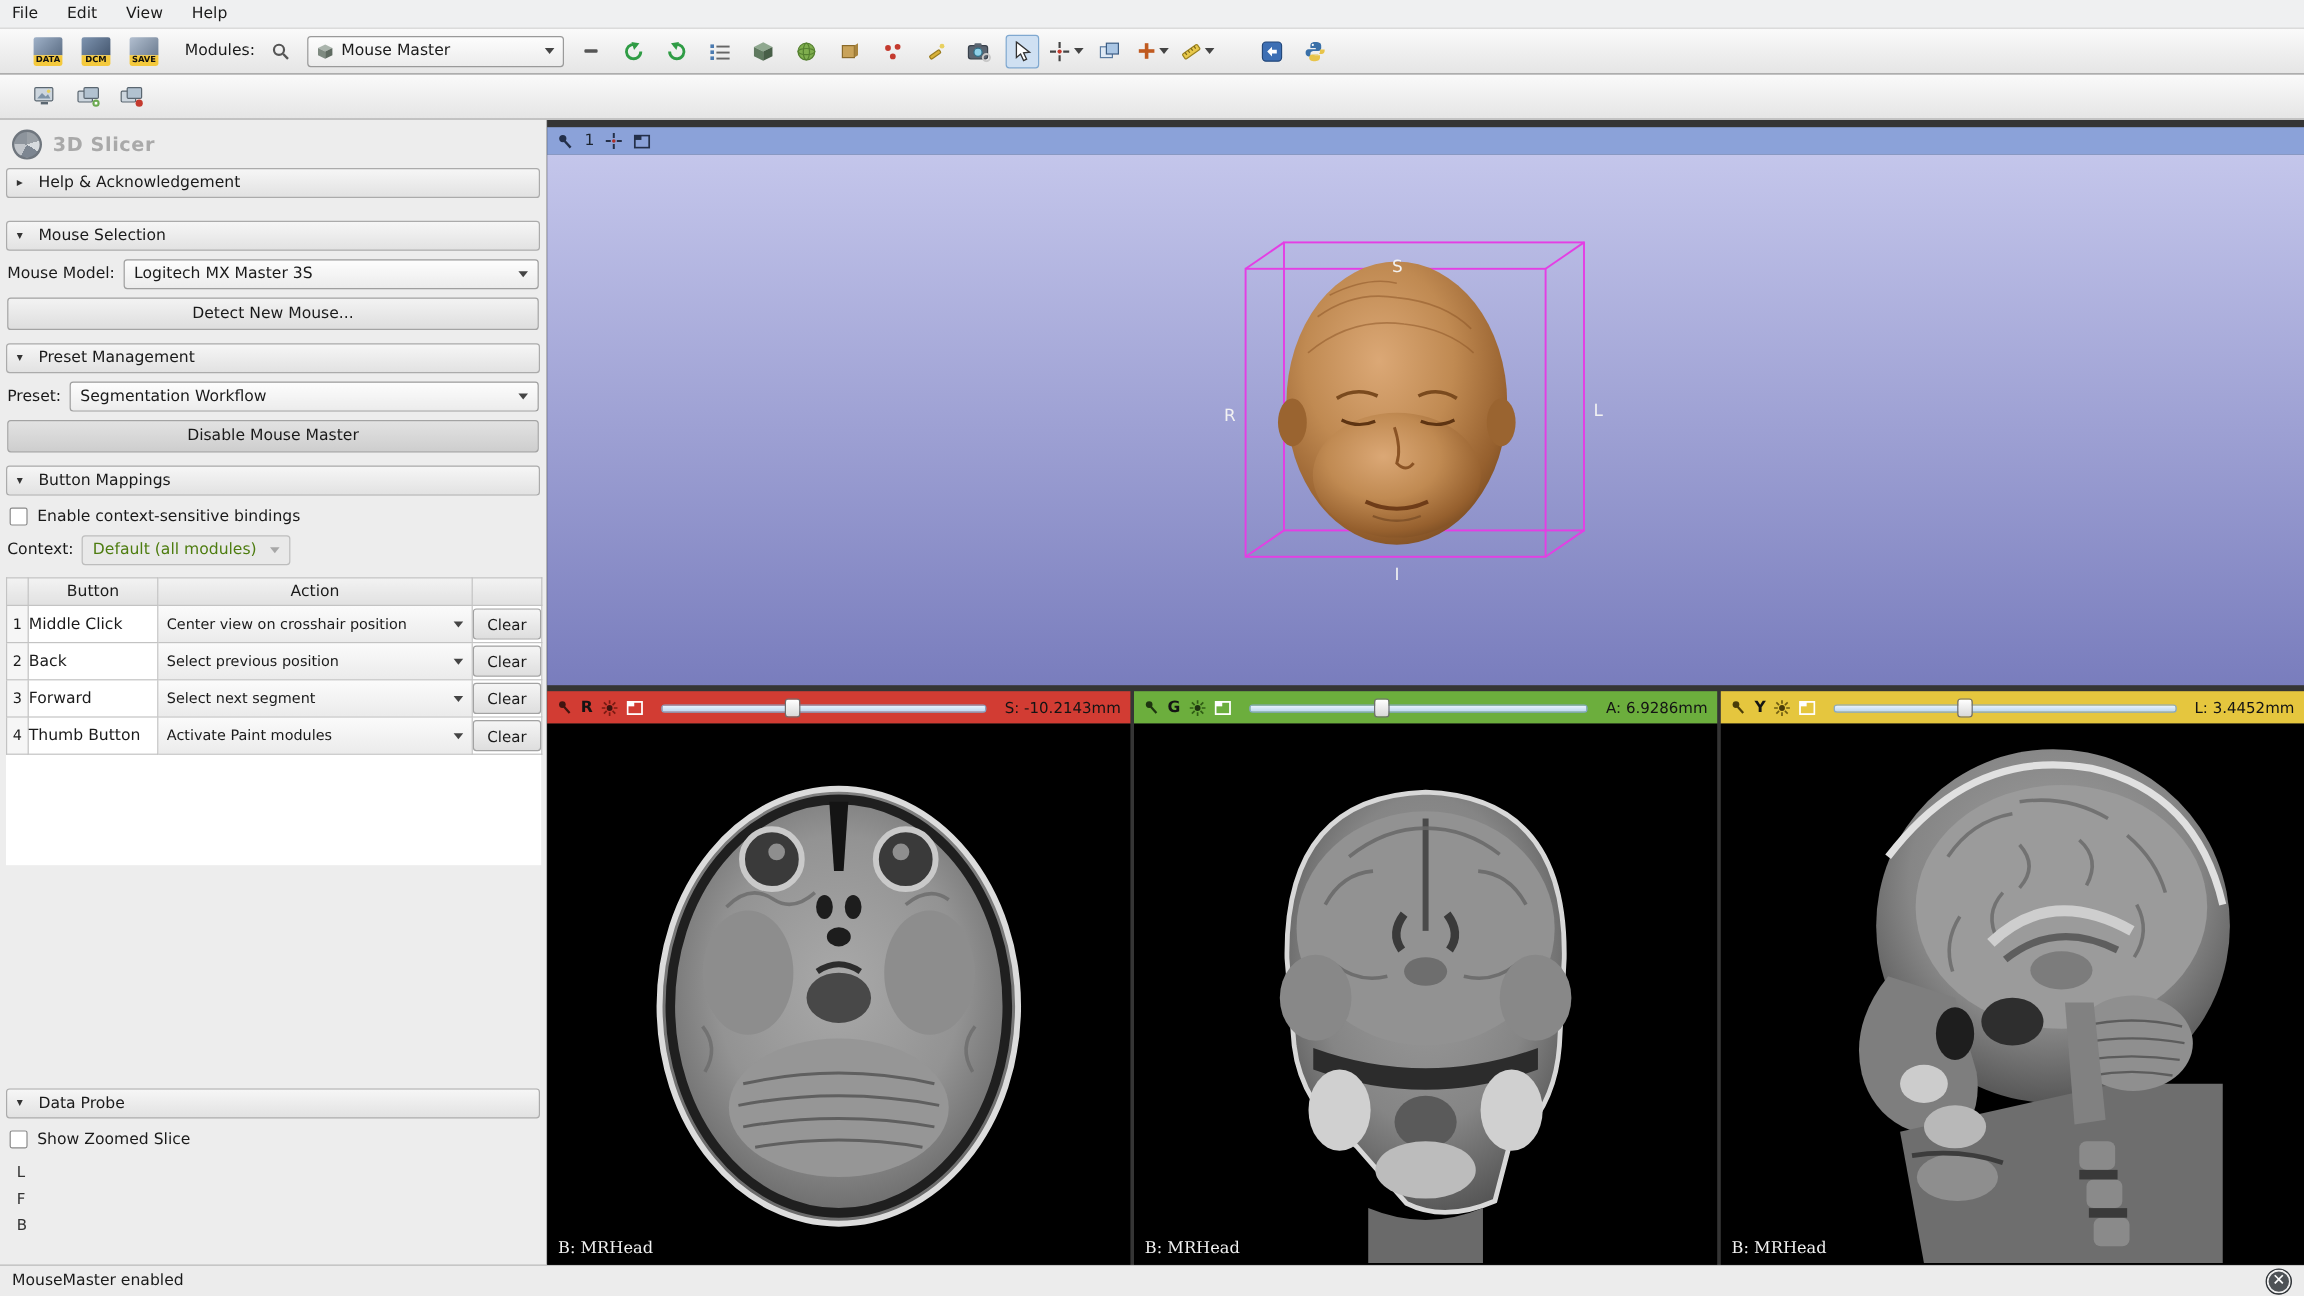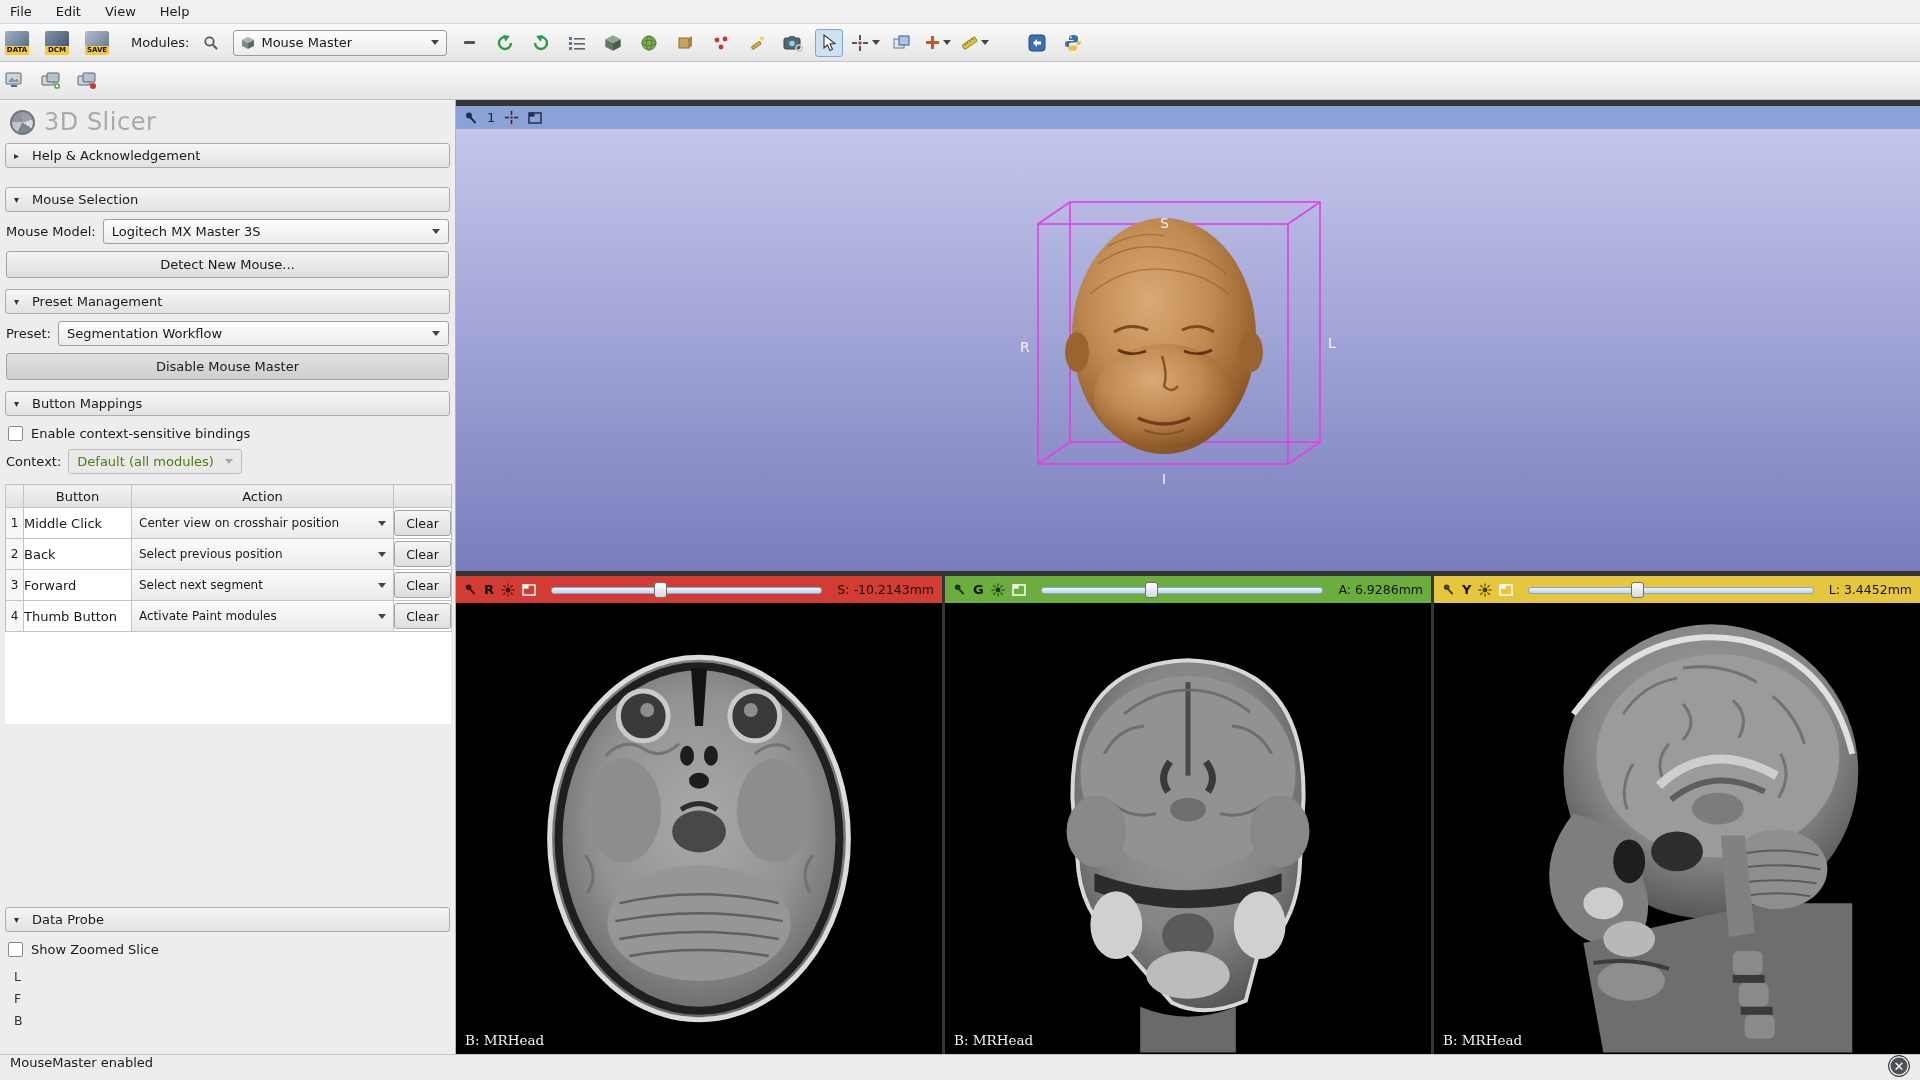--- a/index.html
+++ b/index.html
@@ -4,39 +4,39 @@
 <style>
   * { box-sizing:border-box; margin:0; padding:0; }
   html,body { width:1920px; height:1080px; }
   body { font-family:"DejaVu Sans","Liberation Sans",sans-serif; font-size:13px; color:#1a1a1a; background:#353535; overflow:hidden; }
 
   
   .menubar { height:24px; background:#eff0f1; border-bottom:1px solid #d5d5d5; display:flex; align-items:center; padding:0 10px; gap:24px; }
   .menubar span { cursor:default; }
 
   
-  .toolbar { height:38px; background:linear-gradient(#fafafa,#e5e5e5); border-bottom:1px solid #c2c2c2; display:flex; align-items:center; padding:0 1px; gap:8px; }
+  .toolbar { height:38px; background:linear-gradient(#fafafa,#e5e5e5); border-bottom:1px solid #c2c2c2; display:flex; align-items:center; padding:0 24px; gap:8px; }
   .tbtn { height:28px; min-width:28px; display:flex; align-items:center; justify-content:center; border-radius:3px; }
   .tbtn.active { background:#cfe0f2; border:1px solid #7fa8d0; }
   .combo { display:flex; align-items:center; gap:6px; background:linear-gradient(#fdfdfd,#ececec); border:1px solid #9a9a9a; border-radius:3px; height:26px; padding:0 7px; }
   .arrow-dn { width:0; height:0; border-left:4px solid transparent; border-right:4px solid transparent; border-top:5px solid #444; }
   .dataicn { width:32px; height:32px; display:flex; flex-direction:column; align-items:center; justify-content:center; }
   .dataicn .pic { width:24px; height:15px; border-radius:2px 2px 0 0; }
   .dataicn .cap { font-size:7px; font-weight:bold; color:#111; background:#f4c93c; width:24px; text-align:center; line-height:9px; border-radius:0 0 2px 2px; }
 
   
   .mainrow { display:flex; height:954px; }
   .panel { width:456px; background:#ededed; border-right:1px solid #b5b5b5; display:flex; flex-direction:column; overflow:hidden; }
   .viewer { flex:1; background:#353535; display:flex; flex-direction:column; padding-top:6px; min-width:0; }
 
   
   .logo-row { display:flex; align-items:center; padding:8px 10px 4px; }
   .slicer-logo { width:25px; height:25px; border-radius:50%; border:2px solid #6f767e;
       background:conic-gradient(#9aa0a6 0 20%, #d8dcdf 20% 34%, #7d8691 34% 58%, #c2c6cb 58% 76%, #8d949c 76%); }
-  .app-title { font-size:24px; font-weight:normal; color:#a9a9a9; margin-left:9px; letter-spacing:.5px; }
+  .app-title { font-size:16px; font-weight:bold; color:#a9a9a9; margin-left:9px; letter-spacing:.5px; }
   .sect { margin:3px 5px; height:25px; background:linear-gradient(#f6f6f6,#e2e2e2); border:1px solid #ababab; border-radius:3px; display:flex; align-items:center; padding:0 8px; gap:8px; flex:none; }
   .sect .tri { font-size:10px; color:#333; width:10px; }
   .vgap { height:13px; flex:none; }
   .formrow { display:flex; align-items:center; margin:4px 6px; gap:7px; flex:none; }
   .fcombo { flex:1; display:flex; align-items:center; gap:11px; background:linear-gradient(#fdfdfd,#ececec); border:1px solid #9f9f9f; border-radius:3px; height:25px; padding:0 8px; }
   .fcombo .val { flex:1; overflow:hidden; white-space:nowrap; }
   .fcombo.disabled { background:#e9e9e9; color:#4d7c0f; border-color:#bdbdbd; flex:0 0 152px; }
   .fcombo.disabled .arrow-dn { border-top-color:#a7a7a7; }
   .pbutton { margin:3px 6px; height:27px; background:linear-gradient(#f3f3f3,#dedede); border:1px solid #a3a3a3; border-radius:3px; display:flex; align-items:center; justify-content:center; flex:none; }
   .pbutton.toggled { background:linear-gradient(#e2e2e2,#cecece); }
@@ -51,21 +51,21 @@
   td.num { text-align:center; background:#f6f6f6; font-size:12px; }
   td.bname { padding:0 7px; background:#fff; }
   .cellcombo { display:flex; align-items:center; height:100%; padding:0 7px; background:linear-gradient(#fbfbfb,#ebebeb); }
   .cellcombo .val { flex:1; font-size:12px; overflow:hidden; white-space:nowrap; }
   td.clearc { background:#fff; padding:2px 3px; }
   .clearbtn { width:100%; height:26px; background:linear-gradient(#f5f5f5,#dedede); border:1px solid #a3a3a3; border-radius:3px; display:flex; align-items:center; justify-content:center; font-size:12.5px; }
   .spacer { flex:1; }
   .probe-letters { margin:8px 14px; display:flex; flex-direction:column; gap:7px; font-size:12.5px; color:#333; flex:none; }
 
   
-  .statusbar { height:26px; background:#ececec; border-top:1px solid #c6c6c6; display:flex; align-items:flex-start; padding:0 10px; }
+  .statusbar { height:26px; background:#ececec; border-top:1px solid #c6c6c6; display:flex; align-items:center; padding:0 10px; }
   .closebtn { margin-left:auto; width:22px; height:22px; border-radius:50%; background:#4e5256; border:1px solid #2e3236; color:#fff; display:flex; align-items:center; justify-content:center; font-size:13px; box-shadow:inset 0 0 0 1.5px #f0f0f0; }
 
   
   .view3d-header { height:23px; background:#8ba2d9; display:flex; align-items:center; gap:9px; padding:0 8px; color:#1c2430; flex:none; }
   .view3d-body { height:442px; position:relative; background:linear-gradient(#c4c6eb,#797dbd); overflow:hidden; flex:none; }
   .orient { position:absolute; color:#f2f2f2; font-size:14px; }
   .slicerow { display:flex; gap:3px; margin-top:5px; flex:1; min-height:0; }
   .slicecol { flex:1; display:flex; flex-direction:column; min-width:0; }
   .slicehdr { height:27px; display:flex; align-items:center; gap:7px; padding:0 8px; flex:none; }
   .slicehdr .letter { font-weight:bold; color:#141414; }

